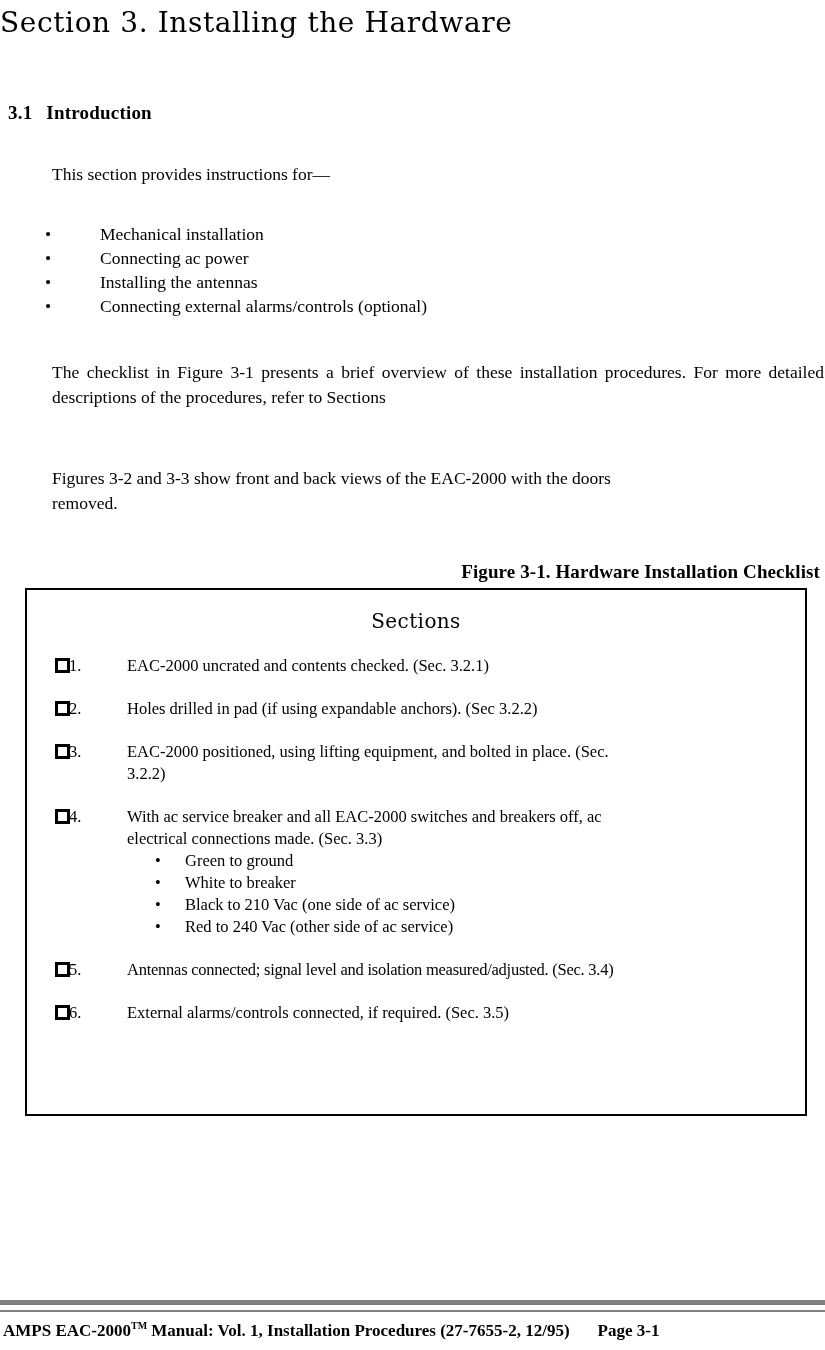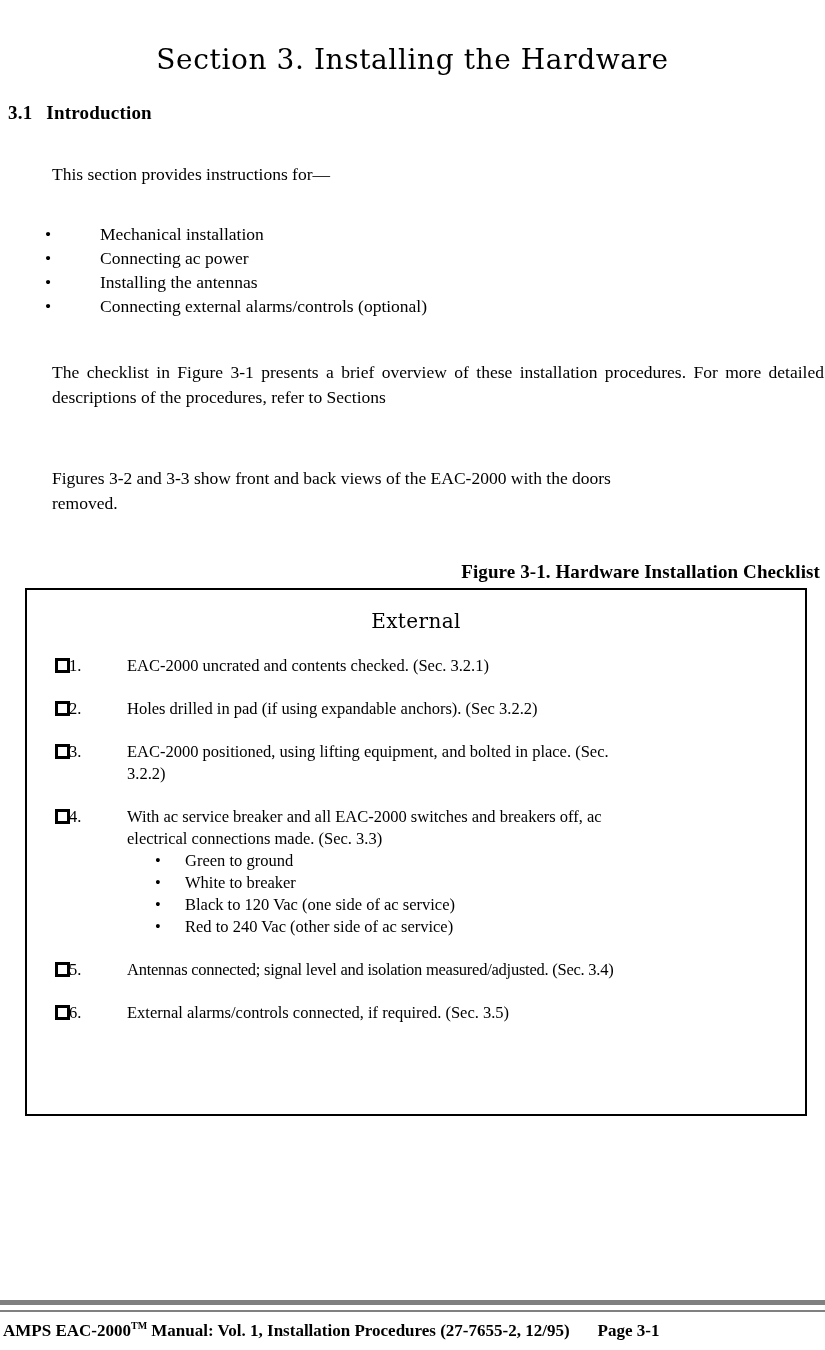--- a/index.html
+++ b/index.html
@@ -15,27 +15,25 @@
     color: #000000;
     overflow: hidden;
   }
 
   
   .page-title {
     position: absolute;
     top: 6px;
     left: 0;
     width: 825px;
-    text-align: center;
     font-family: "DejaVu Serif", "Liberation Serif", serif;
     font-size: 28px;
     font-weight: 400;
     letter-spacing: 0.6px;
     white-space: nowrap;
-    margin-top: 37px;
   }
 
   
   .section-heading {
     position: absolute;
     top: 102px;
     left: 8px;
     font-size: 19px;
     font-weight: bold;
     letter-spacing: 0.2px;
@@ -217,21 +215,21 @@
 
 <div class="body-col para-figures para-justify">
   <span>Figures 3-2 and 3-3 show front and back views of the EAC-2000 with the doors</span>
   <span class="lastline">removed.</span>
 </div>
 
 <div class="figure-caption">Figure 3-1.  Hardware Installation Checklist</div>
 
 <div class="checklist-box">
 
-  <div class="checklist-title">External</div>
+  <div class="checklist-title">Sections</div>
 
   <div class="checklist-items">
 
     <div class="cl-item">
       <span class="cbox-cell">
         <span class="checkbox"></span>
       </span>
       <span class="num-cell">1.</span>
       <span class="txt-cell nojust">EAC-2000 uncrated and contents checked.  (Sec. 3.2.1)</span>
     </div>
@@ -267,21 +265,21 @@
           <span class="sub-row">
             <span class="dot">•</span>
             <span class="txt">Green to ground</span>
           </span>
           <span class="sub-row">
             <span class="dot">•</span>
             <span class="txt">White to breaker</span>
           </span>
           <span class="sub-row">
             <span class="dot">•</span>
-            <span class="txt">Black to 120 Vac (one side of ac service)</span>
+            <span class="txt">Black to 210 Vac (one side of ac service)</span>
           </span>
           <span class="sub-row">
             <span class="dot">•</span>
             <span class="txt">Red to 240 Vac (other side of ac service)</span>
           </span>
         </span>
       </span>
     </div>
 
     <div class="cl-item">

